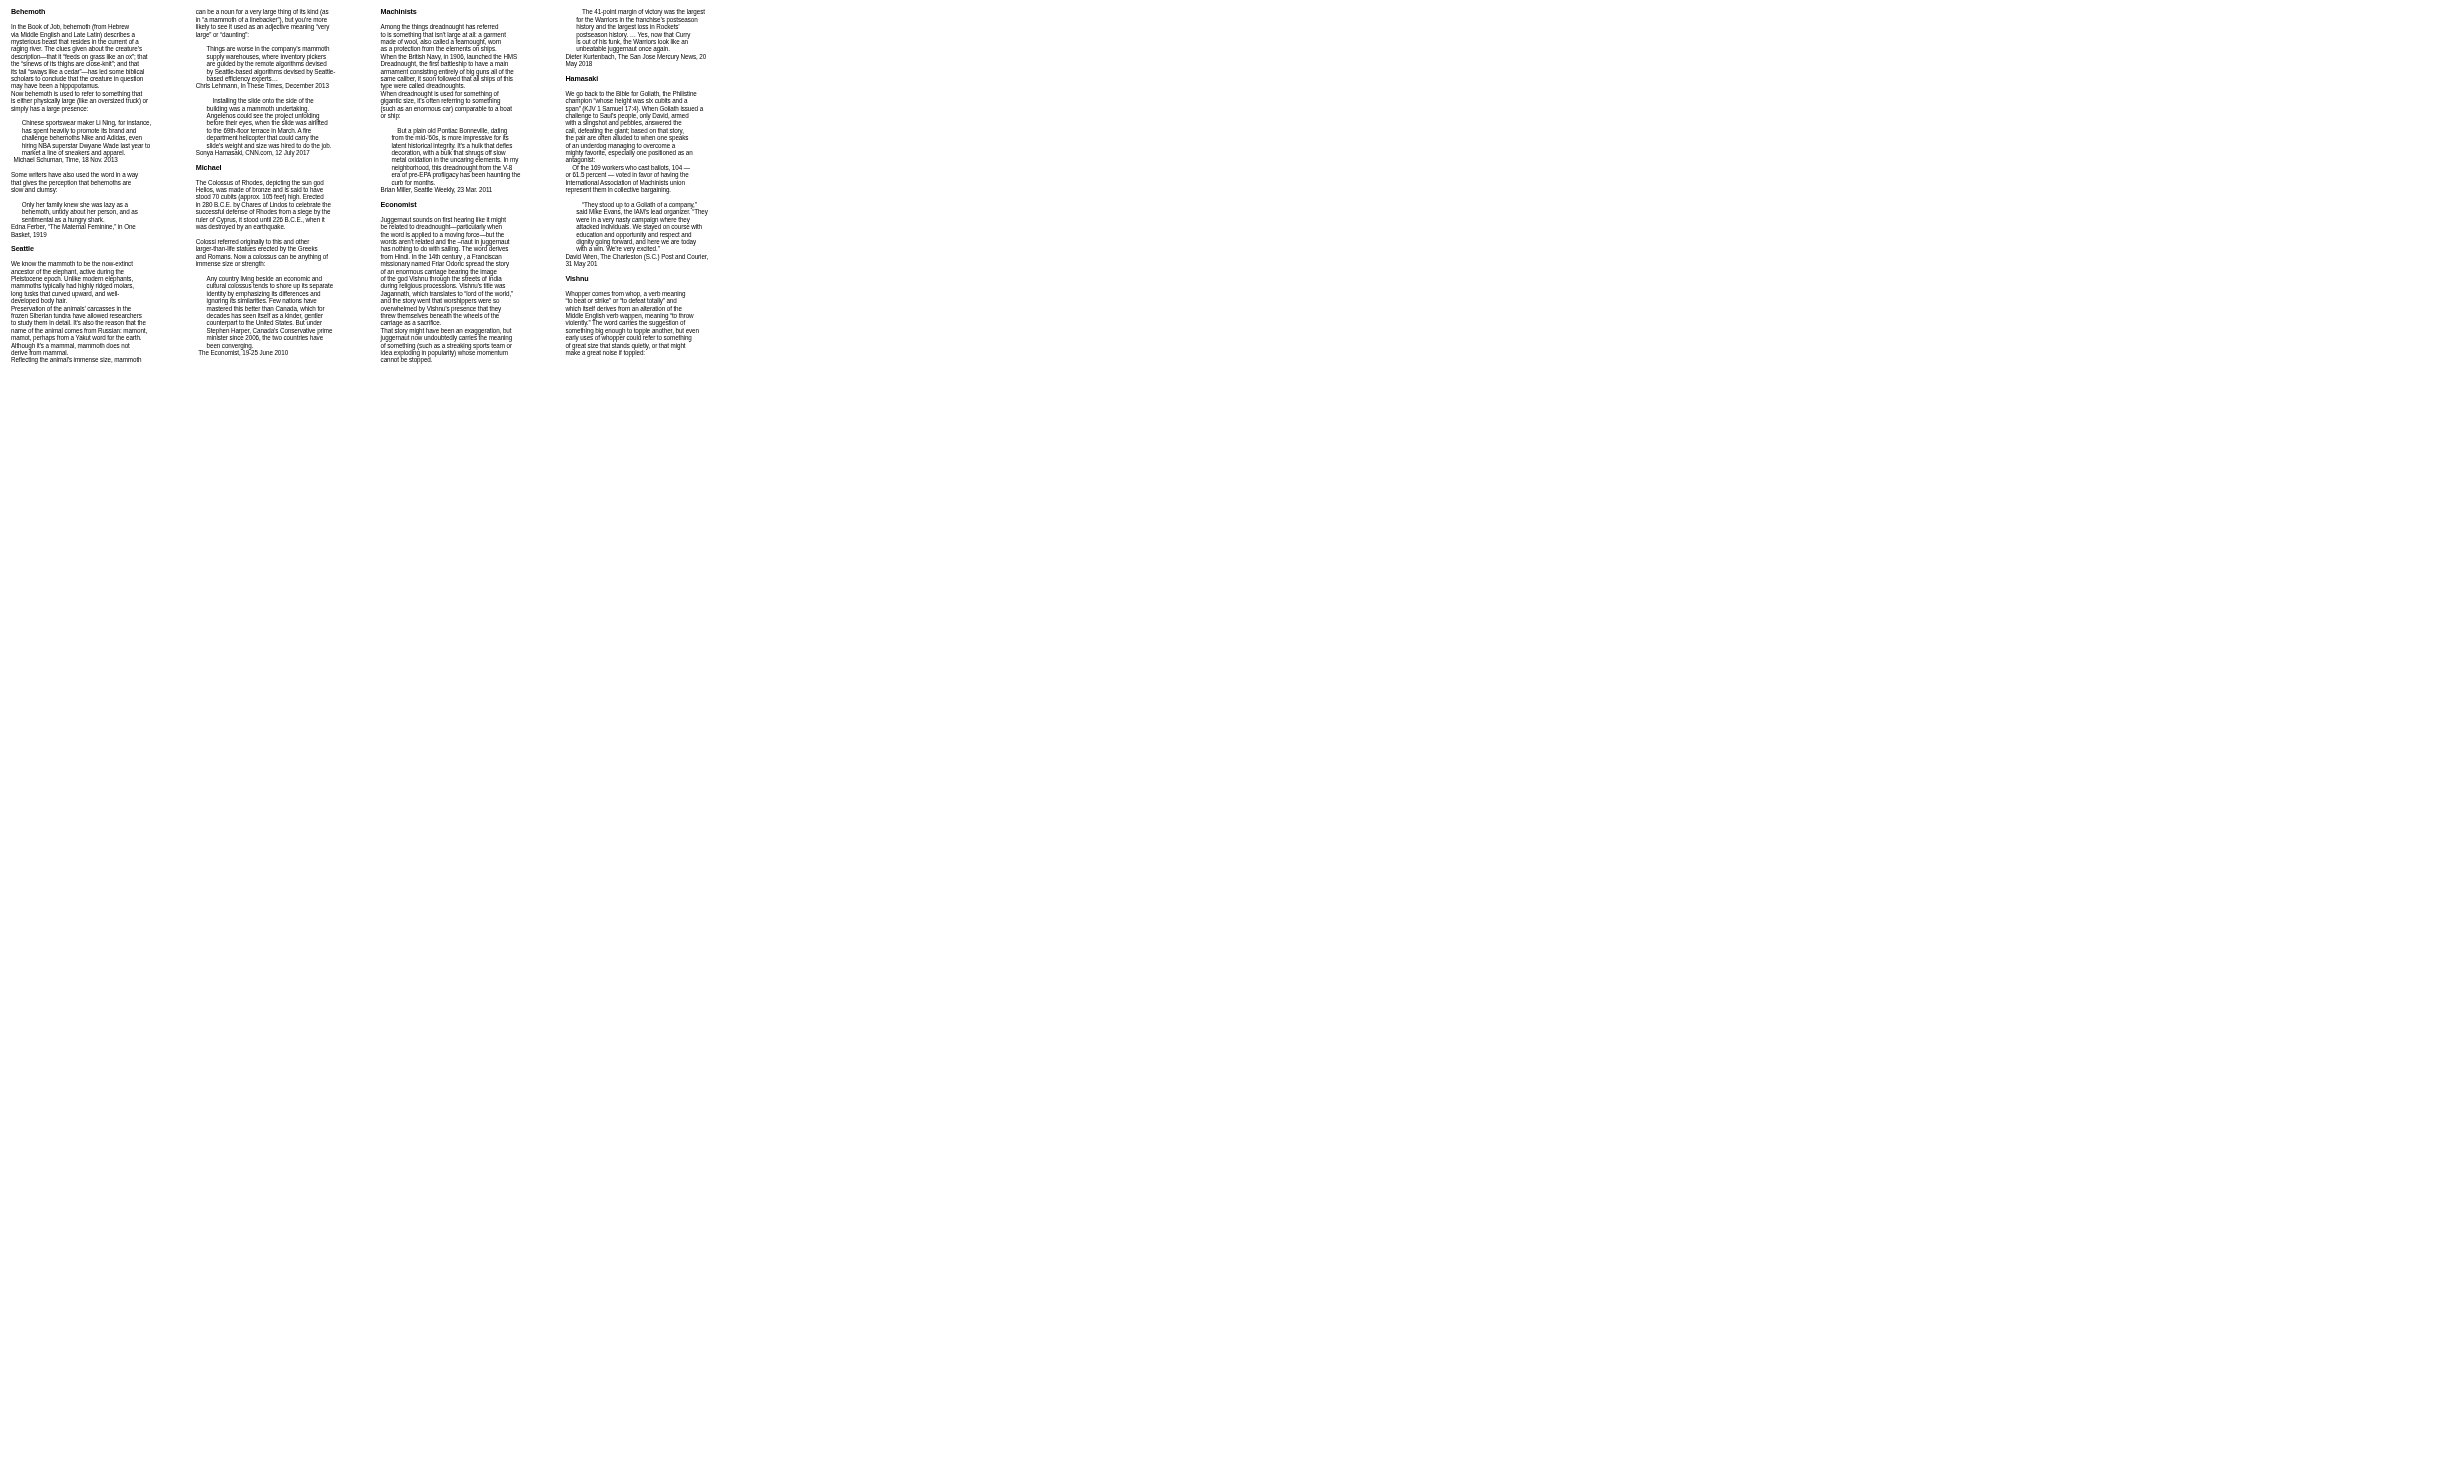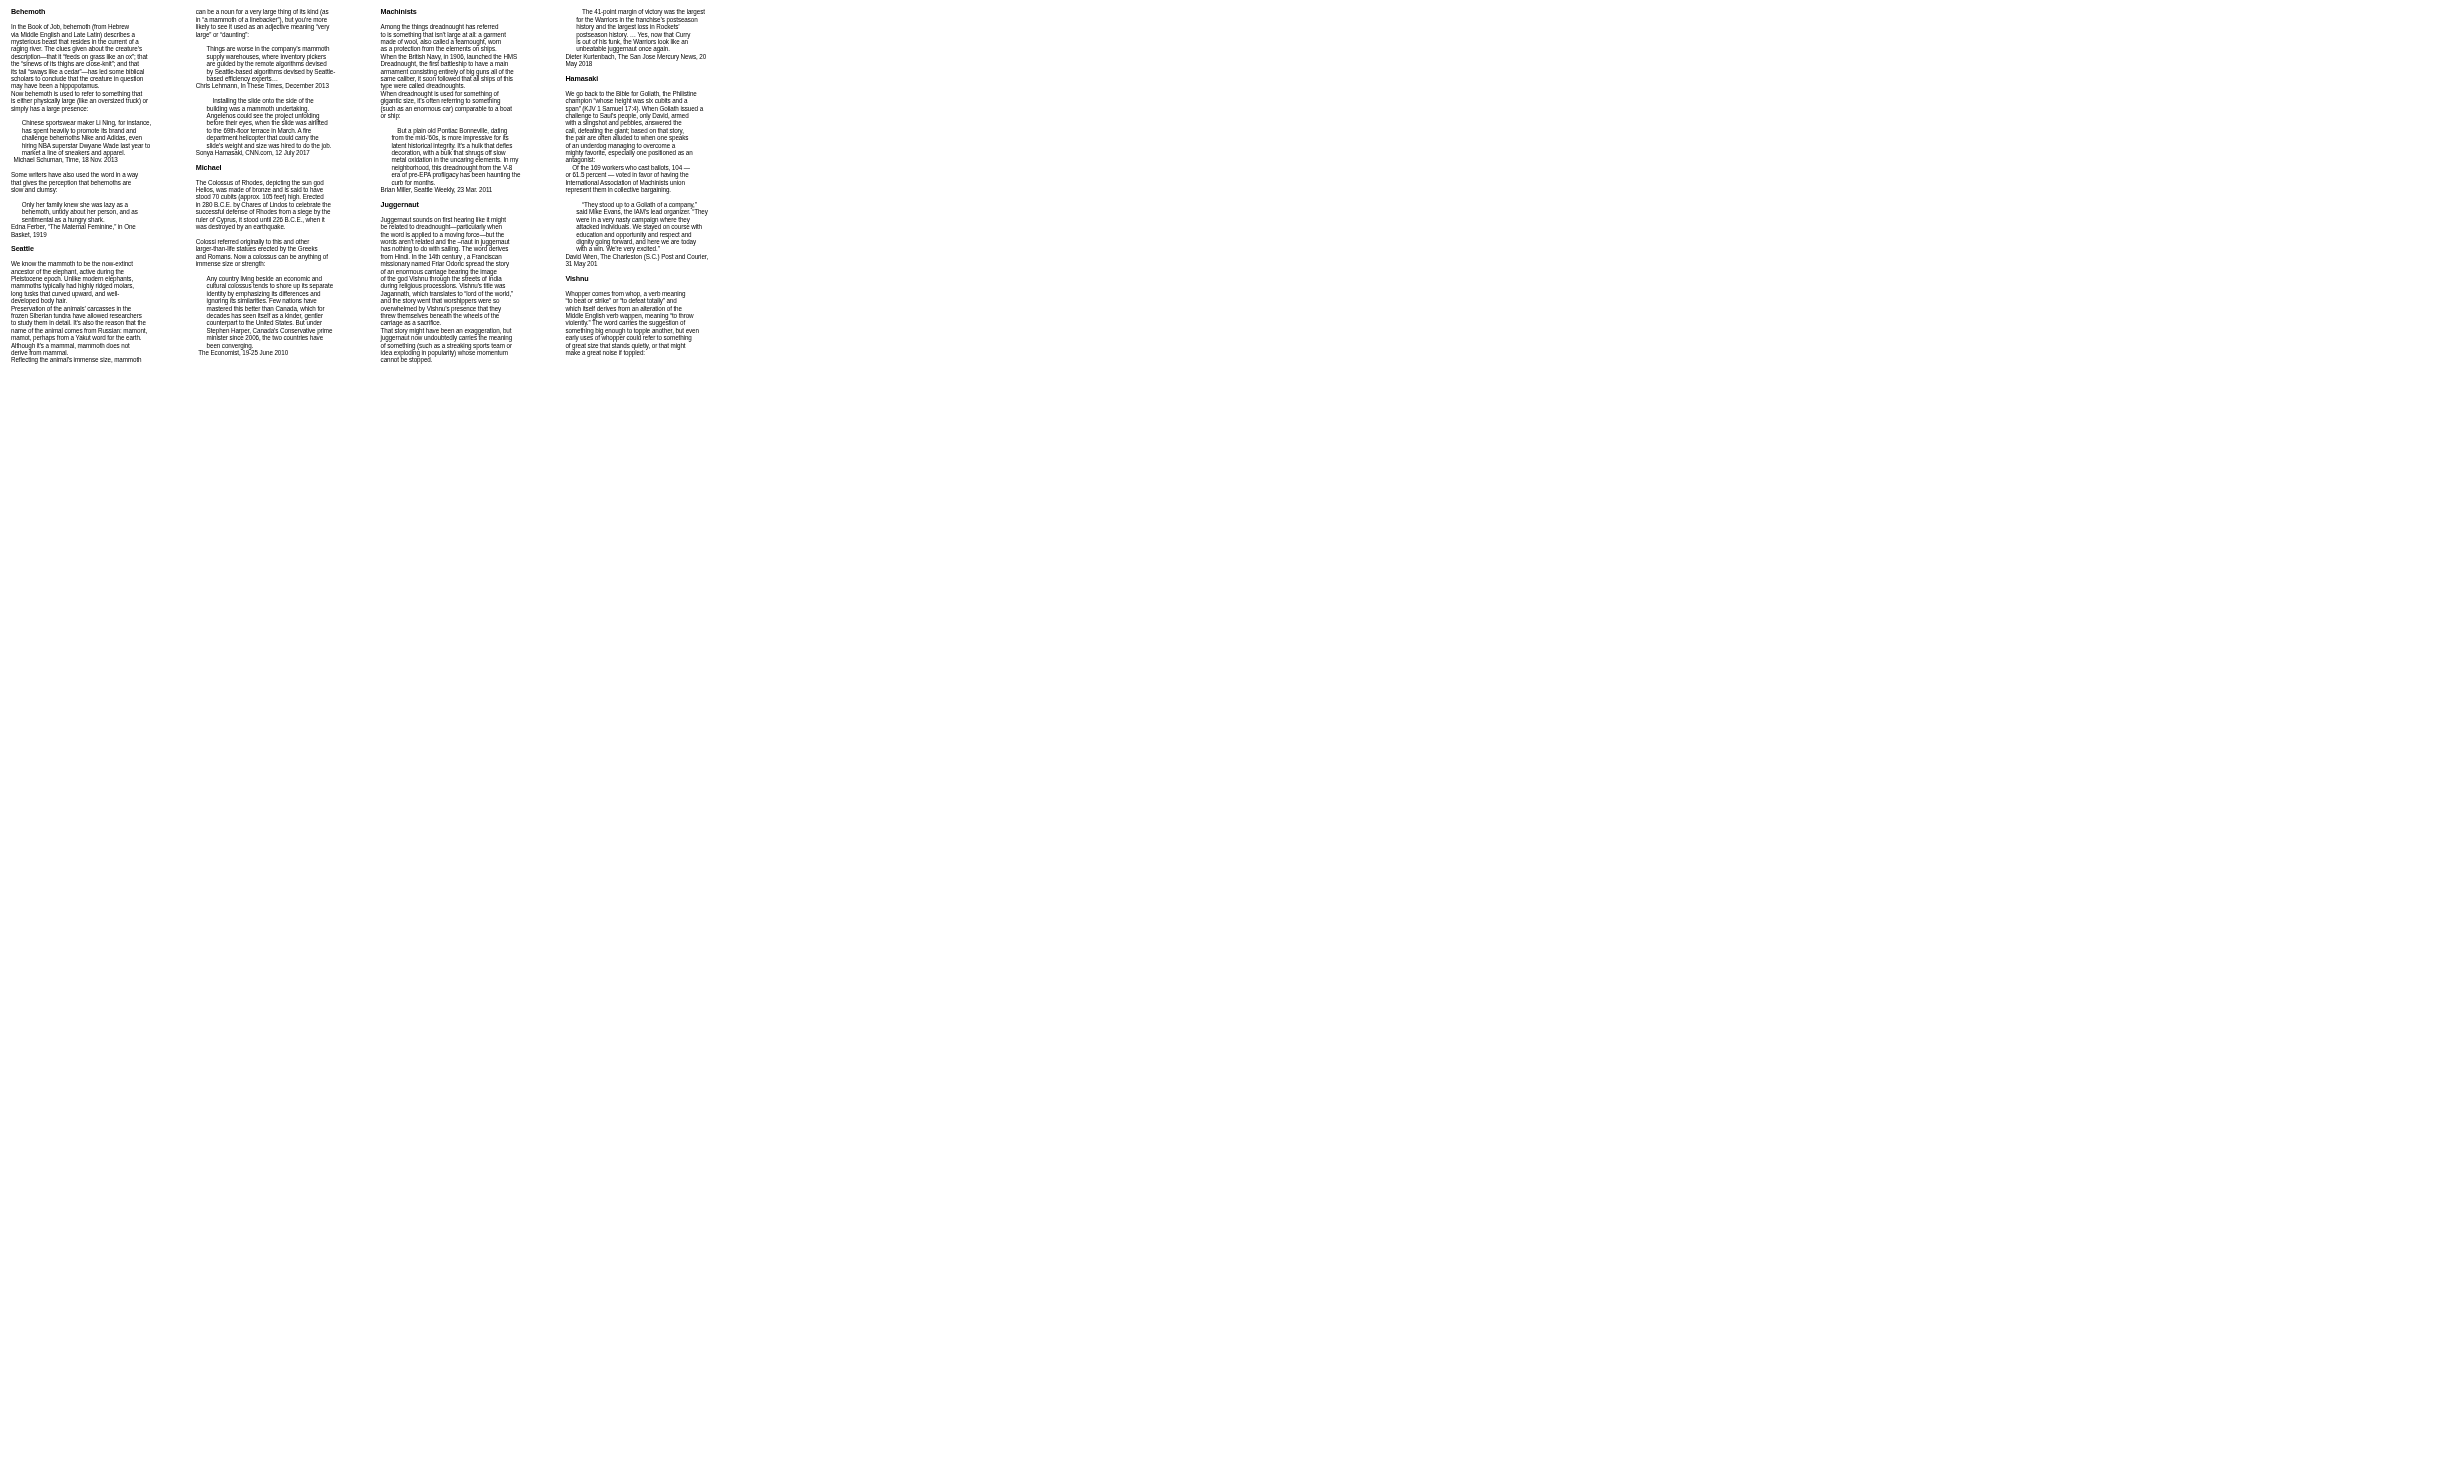--- a/index.html
+++ b/index.html
@@ -166,21 +166,21 @@
       <div class="block quote-fi">But a plain old Pontiac Bonneville, dating
 from the mid-’60s, is more impressive for its
 latent historical integrity. It’s a hulk that defies
 decoration, with a bulk that shrugs off slow
 metal oxidation in the uncaring elements. In my
 neighborhood, this dreadnought from the V-8
 era of pre-EPA profligacy has been haunting the
 curb for months.</div>
       <div class="block attribution">Brian Miller, Seattle Weekly, 23 Mar. 2011</div>
       <div class="block gap"></div>
-      <div class="block heading">Juggernaut</div>
+      <div class="block heading">Economist</div>
       <div class="block gap"></div>
       <div class="block para">Juggernaut sounds on first hearing like it might
 be related to dreadnought—particularly when
 the word is applied to a moving force—but the
 words aren’t related and the –naut in juggernaut
 has nothing to do with sailing. The word derives
 from Hindi. In the 14th century , a Franciscan
 missionary named Friar Odoric spread the story
 of an enormous carriage bearing the image
 of the god Vishnu through the streets of India

